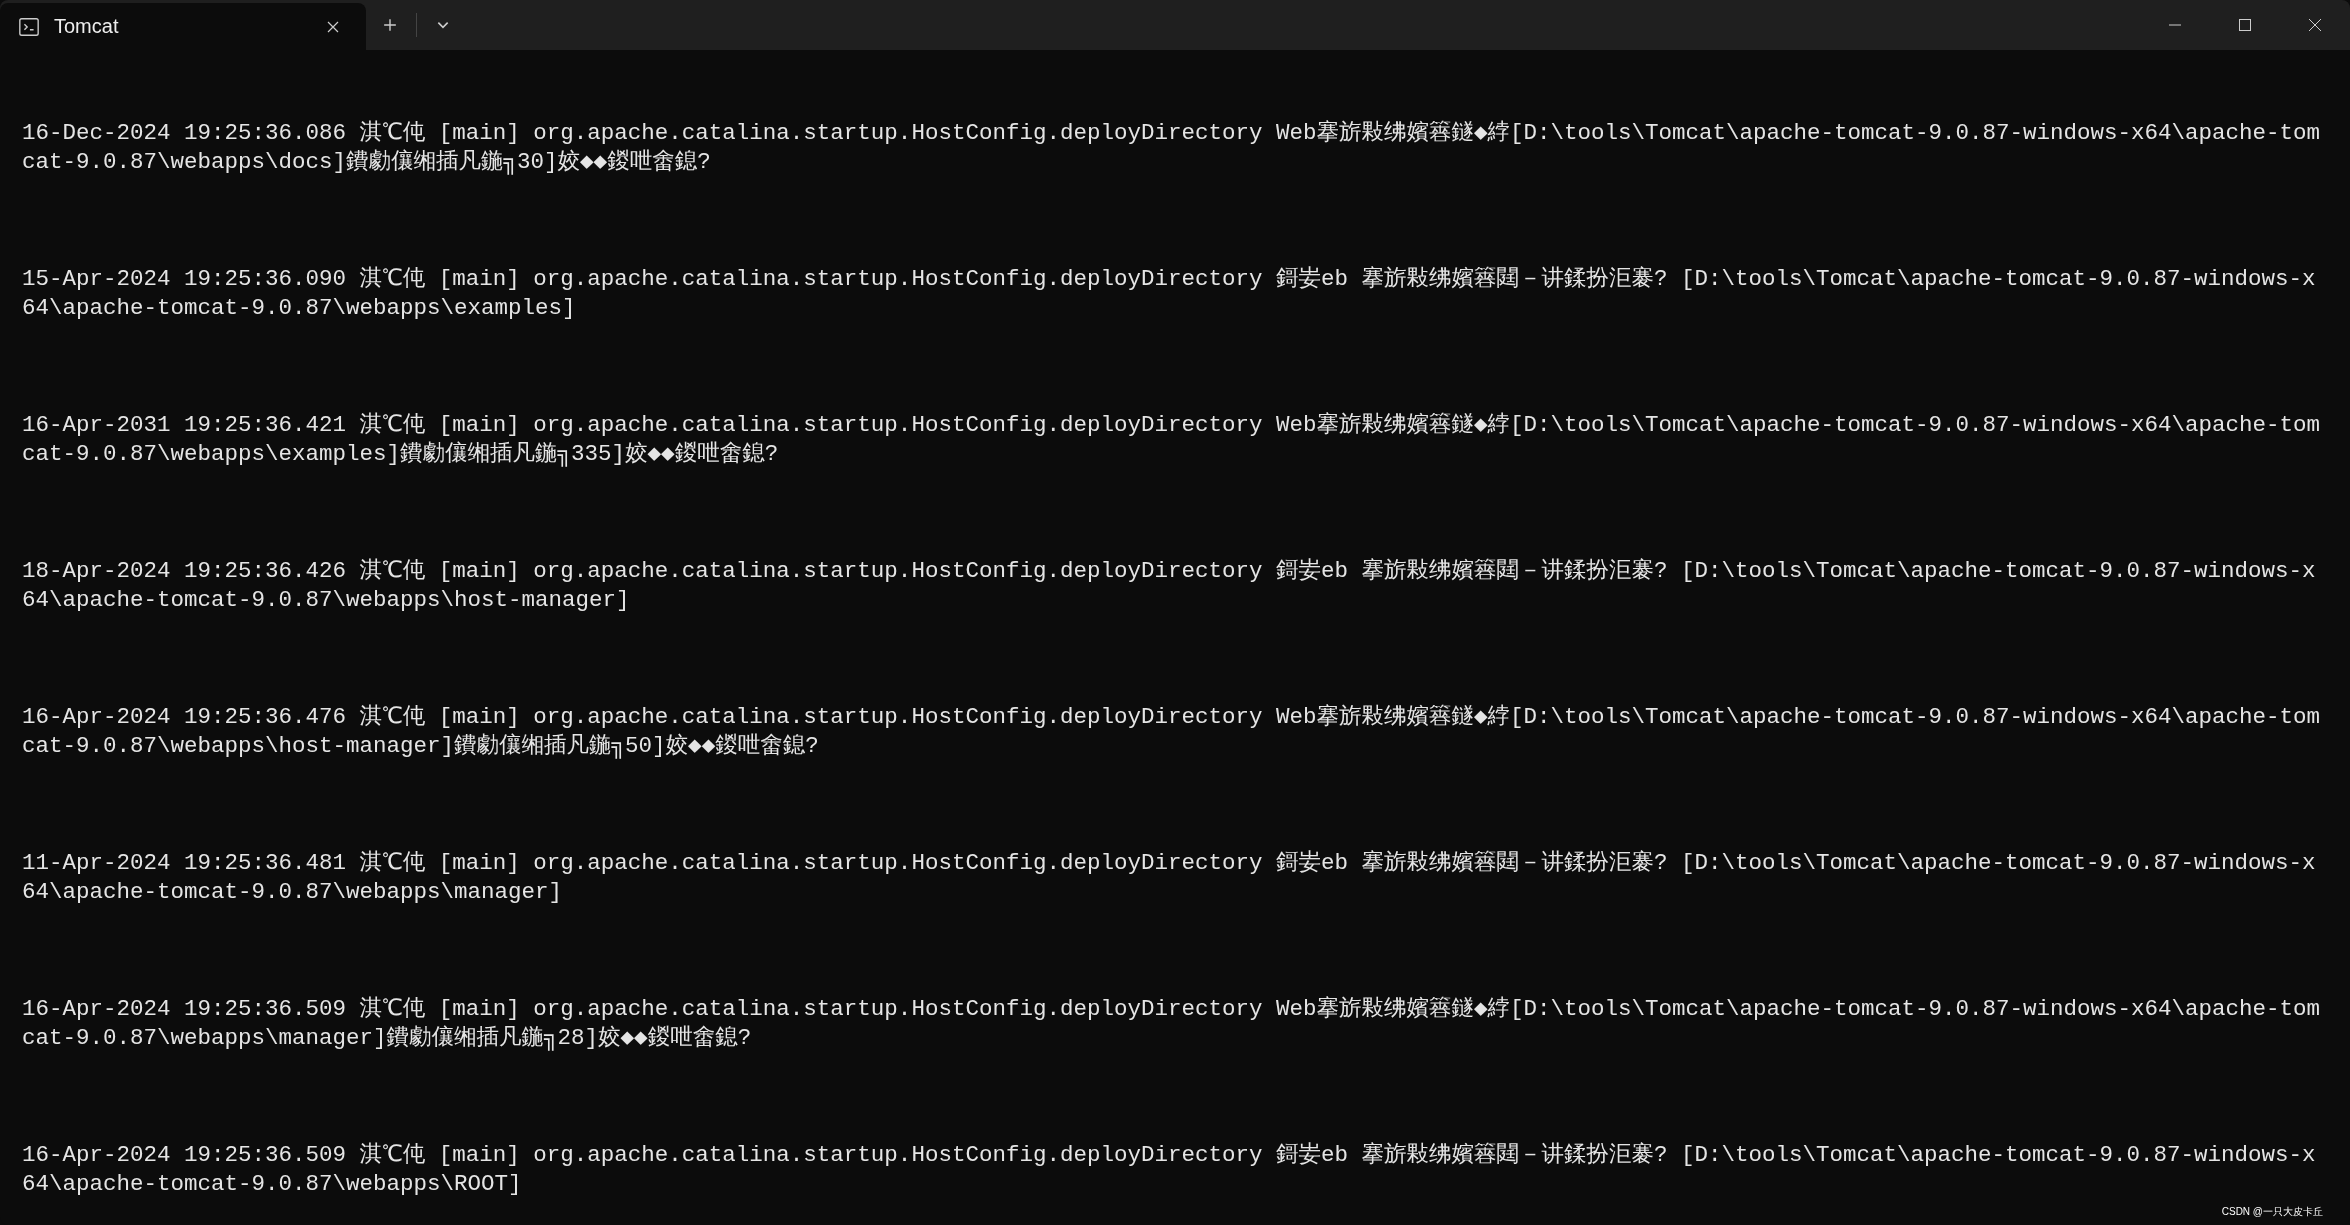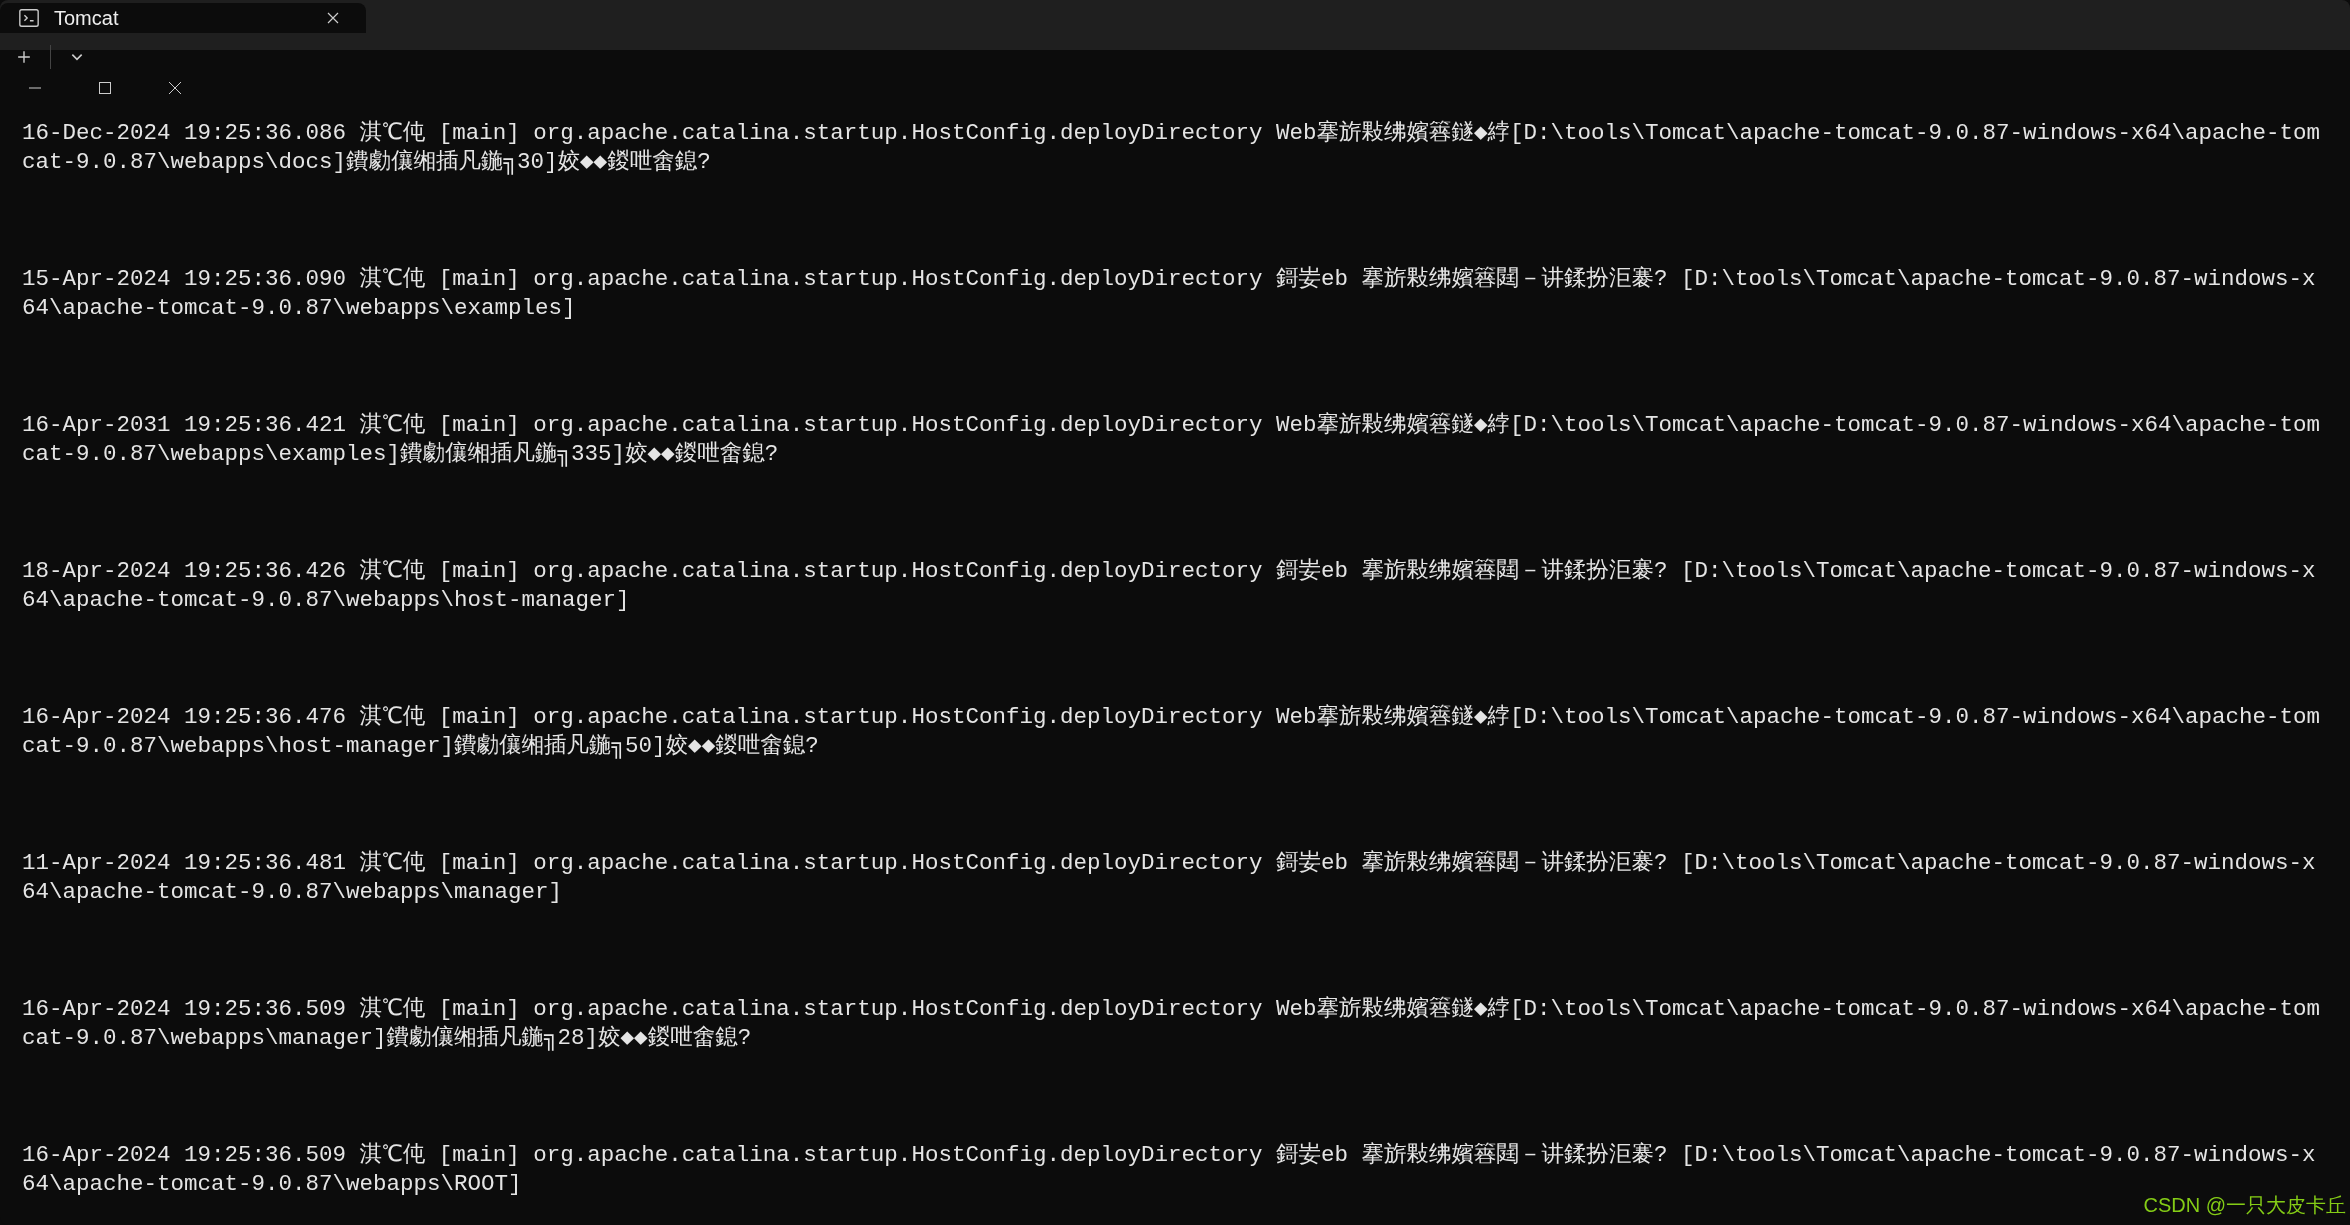--- a/index.html
+++ b/index.html
@@ -20,21 +20,20 @@
     border-radius:8px;
   }
   .titlebar{
     height:50px;
     background:#1f1f1f;
     display:flex;
     align-items:stretch;
     flex-shrink:0;
     border-top-left-radius:8px;
     border-top-right-radius:8px;
-    flex-direction:column;
   }
   .tab{
     width:330px;
     background:#0c0c0c;
     border-top-left-radius:8px;
     border-top-right-radius:8px;
     display:flex;
     align-items:center;
     padding:0 18px 0 18px;
     gap:14px;
@@ -84,25 +83,25 @@
     overflow:hidden;
     white-space:pre-wrap;
     word-break:break-all;
     font-size:22.5px;
     line-height:1.3;
     color:#e5e5e5;
   }
   .log-block{margin-bottom:29px;}
   .watermark{
     position:absolute;
-    right:4px;
+    right:27px;
     bottom:6px;
     font-family:"Segoe UI",sans-serif;
-    font-size:20px;
-    color:#84cc16;
+    font-size:10px;
+    color:#ffffff;
   }
   .divider{
     width:1px;height:24px;
     background:#444;
     align-self:center;
     margin:0 2px;
   }
 </style>
 </head>
 <body>

